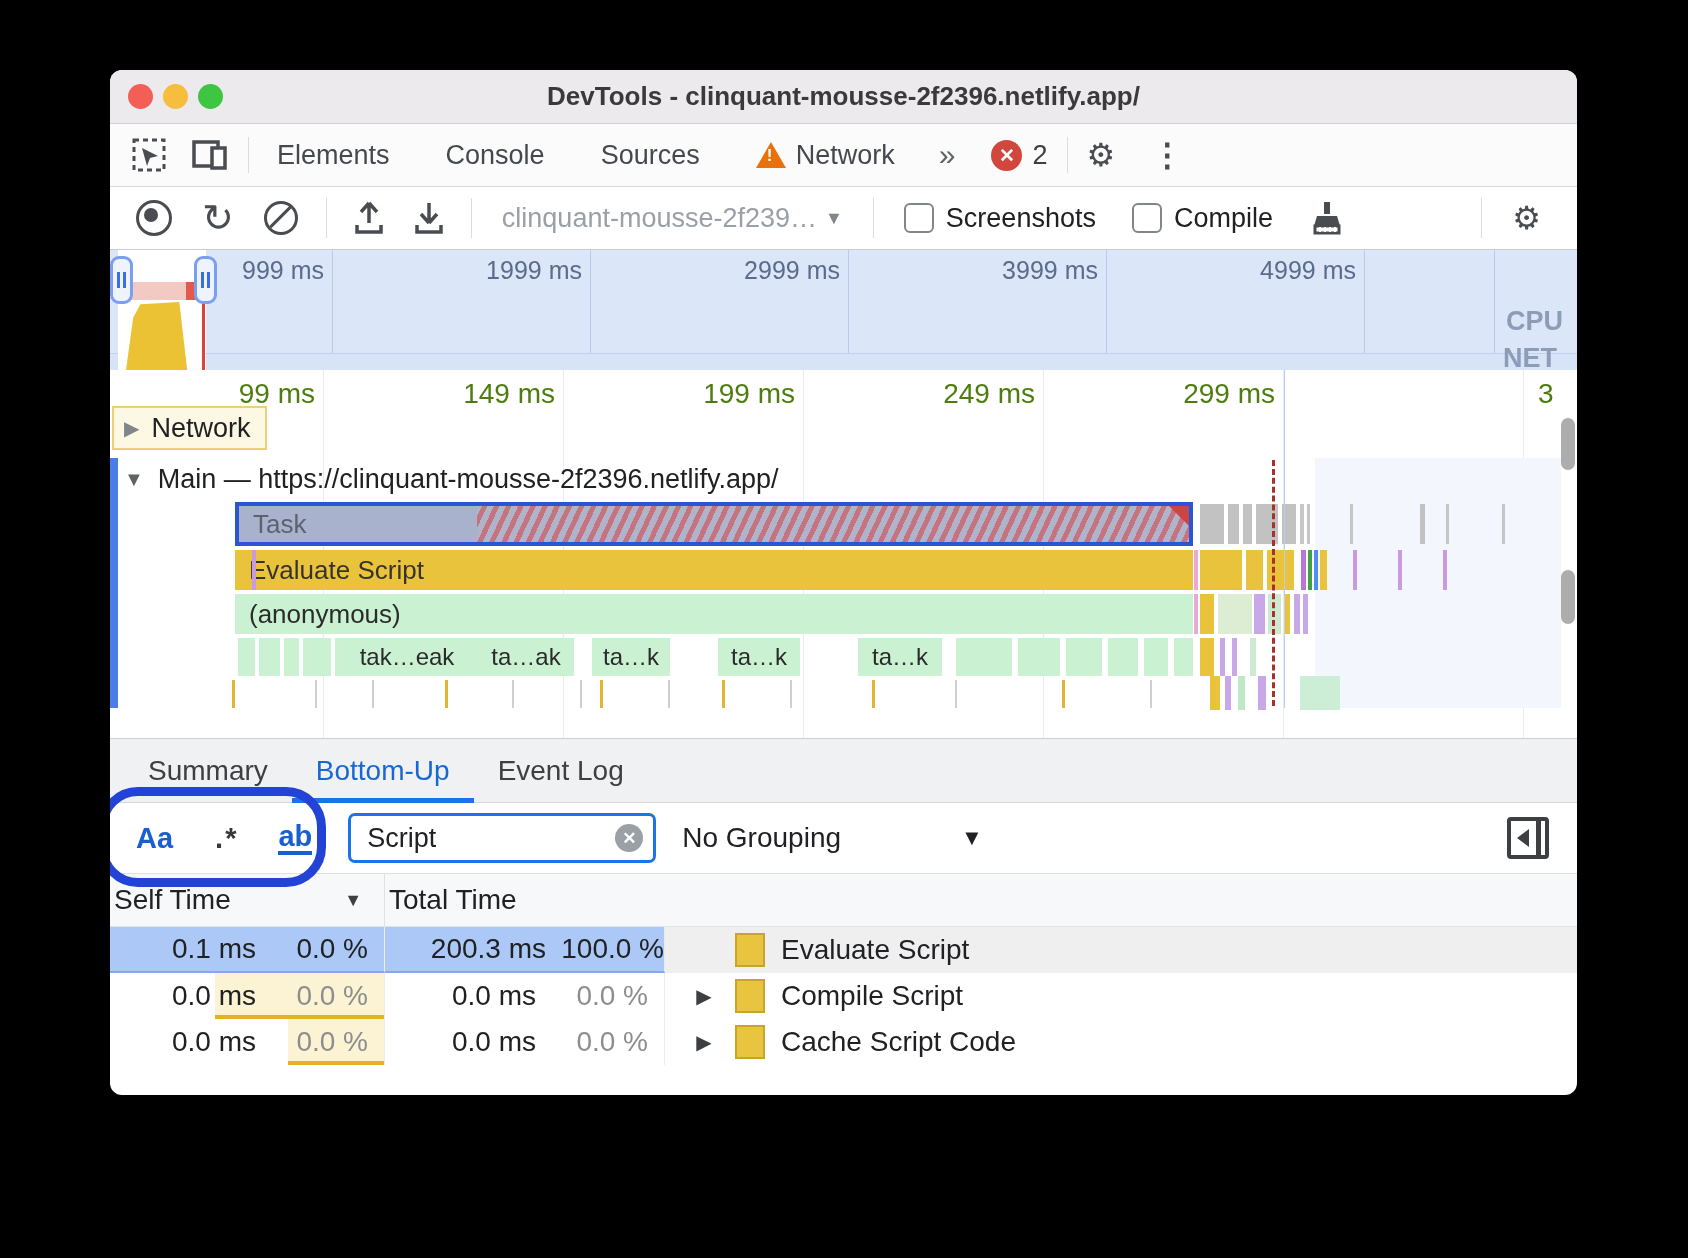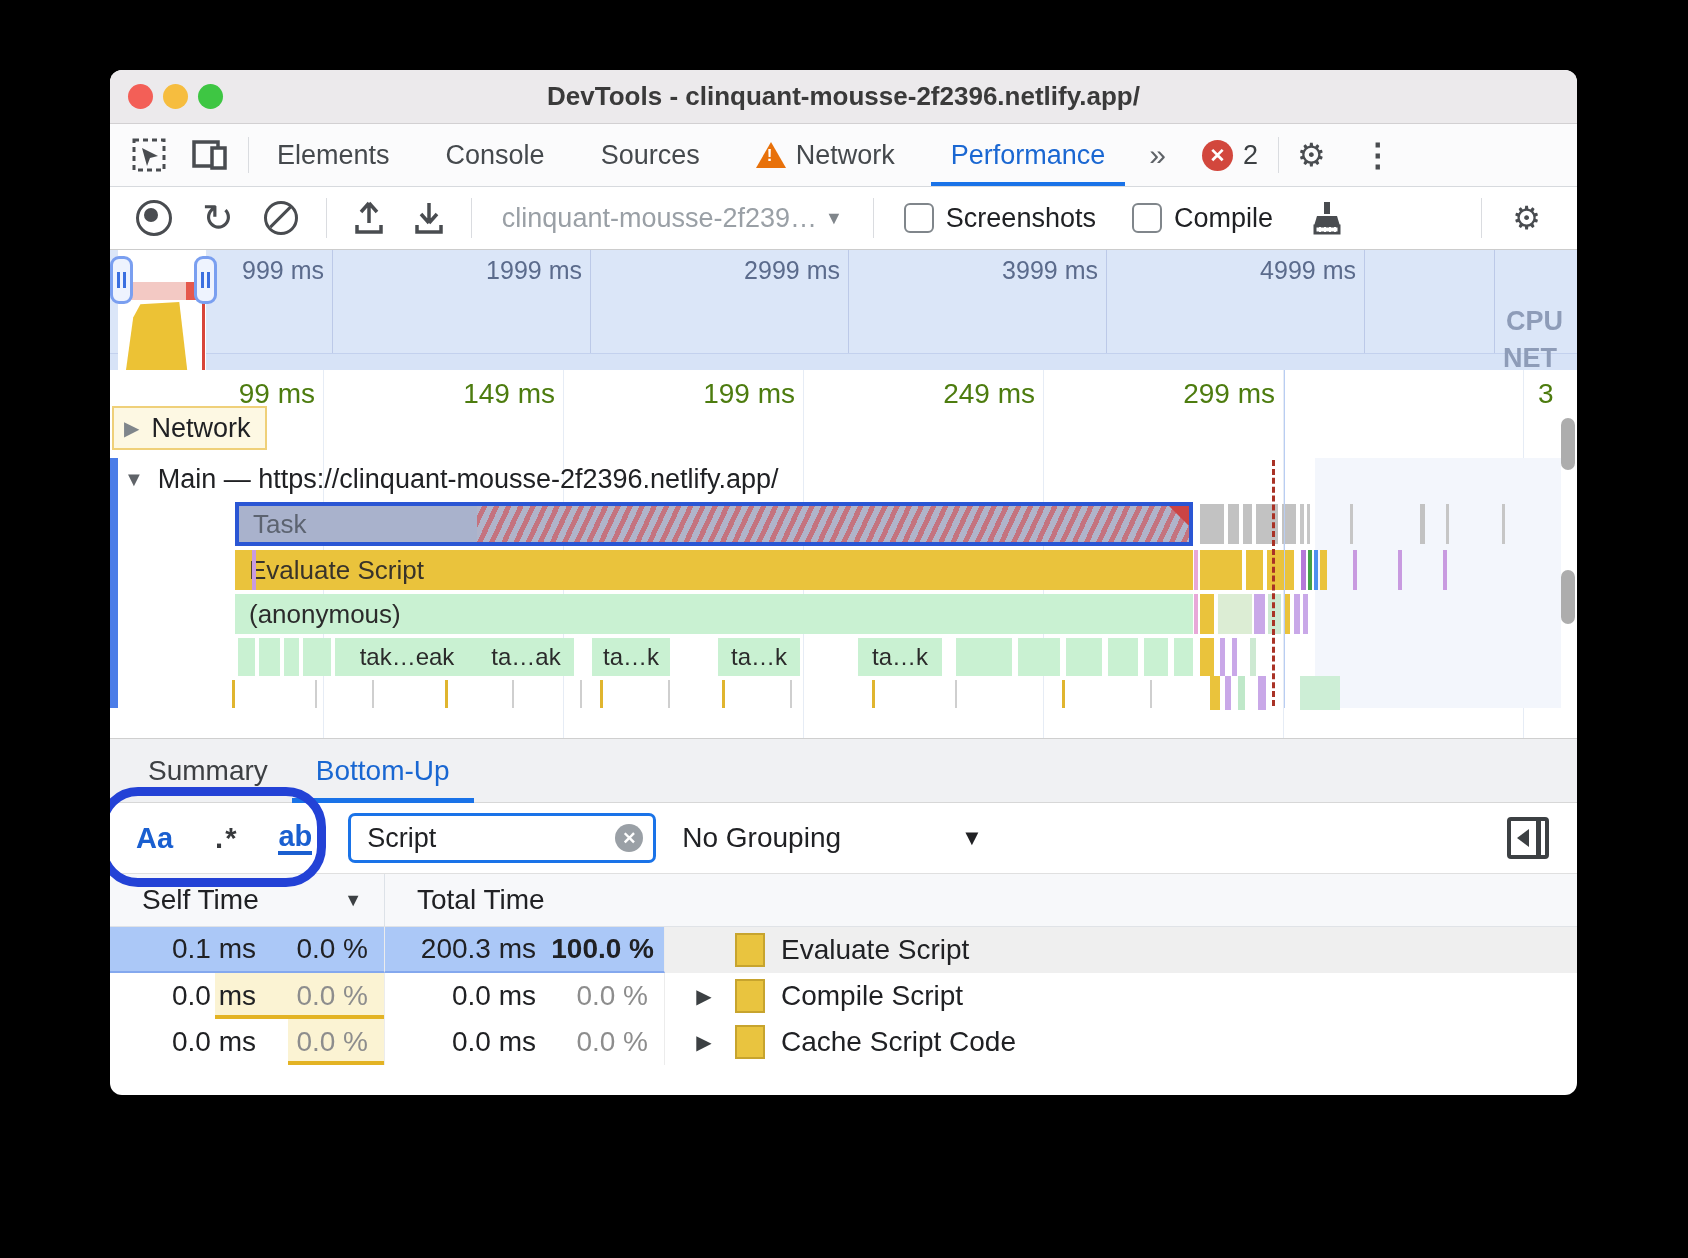--- a/index.html
+++ b/index.html
@@ -113,21 +113,21 @@
     display:flex;align-items:center;justify-content:center;flex:none;}
   .grouping{display:flex;align-items:center;margin-left:26px;gap:120px;}
   .grouping .g-text{font-size:28px;color:#202124;}
   .g-caret{font-size:22px;color:#202124;}
   .panel-toggle{margin-left:auto;margin-right:28px;width:34px;height:34px;border:4px solid #3c4043;border-radius:4px;position:relative;}
   .panel-toggle::before{content:"";position:absolute;right:4px;top:0;bottom:0;width:5px;background:#3c4043;}
   .panel-toggle::after{content:"";position:absolute;left:6px;top:8px;width:0;height:0;
     border-top:9px solid transparent;border-bottom:9px solid transparent;border-right:12px solid #3c4043;}
   
   .thead{height:52px;background:#f7f8fa;border-bottom:1px solid #e0e3e7;display:grid;grid-template-columns:275px 280px 1fr;}
-  .th{display:flex;align-items:center;font-size:28px;color:#202124;padding-left:32px;border-right:1px solid #dde2e8;}
+  .th{display:flex;align-items:center;font-size:28px;color:#202124;padding-left:4px;border-right:1px solid #dde2e8;}
   .th:last-child{border-right:none;}
   .sort-caret{margin-left:auto;margin-right:22px;font-size:18px;color:#3c4043;}
   .trow{height:46px;display:grid;grid-template-columns:275px 280px 1fr;}
   .td{display:flex;align-items:center;justify-content:flex-end;position:relative;border-right:1px solid #ececec;
     font-size:28px;color:#202124;overflow:hidden;}
   .td .num{text-align:right;}
   .td .pct{width:112px;text-align:right;padding-right:16px;position:relative;}
   .gray{color:#8d8d8d;}
   .td.act{justify-content:flex-start;padding-left:24px;border-right:none;gap:16px;}
   .sel-blue{background:#abc8f7;border-bottom:2px solid #84a8ee;}
@@ -172,23 +172,20 @@
     <div class="tab">
         <span>Console</span>
       </div>
     <div class="tab">
         <span>Sources</span>
       </div>
     <div class="tab">
       <span class="warn-tri"></span>
       <span>Network</span>
     </div>
-    <div class="tab active">
-        <span>Performance</span>
-      </div>
     <div class="chev">»</div>
     <div class="err-badge">
       <span class="err-circle">✕</span>
       <span class="err-count">2</span>
     </div>
     <div class="tb-sep"></div>
     <div class="glyph-btn">⚙</div>
     <div class="glyph-btn" style="font-weight:bold;">⋮</div>
   </div>
 
@@ -394,20 +391,23 @@
     <div class="sbar" style="top:200px;height:54px;"></div>
   </div>
 
   <div class="tabstrip">
     <div class="btab">
         <span>Summary</span>
       </div>
     <div class="btab active">
         <span>Bottom-Up</span>
       </div>
+    <div class="btab">
+        <span>Event Log</span>
+      </div>
   </div>
 
   <div class="filterrow">
     <div class="ring"></div>
     <span class="fbtn f-case">Aa</span>
     <span class="fbtn f-regex">.*</span>
     <span class="fbtn f-word">ab</span>
     <div class="search-box">
       <input type="text" value="Script" style="">
       <span class="clear-btn">✕</span>
@@ -429,21 +429,21 @@
       </div>
   </div>
 
   <div class="trow">
     <div class="td sel-blue">
         <span class="num">0.1 ms</span>
         <span class="pct">0.0 %</span>
       </div>
     <div class="td sel-blue">
         <span class="num">200.3 ms</span>
-        <span class="pct" style="width:118px;padding-right:10px;font-weight:bold;">100.0 %</span>
+        <span class="pct" style="width:118px;padding-right:0;">100.0 %</span>
       </div>
     <div class="td act act-sel">
       <span class="row-tri blank">▶</span>
       <span class="swatch"></span>
       <span>Evaluate Script</span>
     </div>
   </div>
 
   <div class="trow">
     <div class="td">

